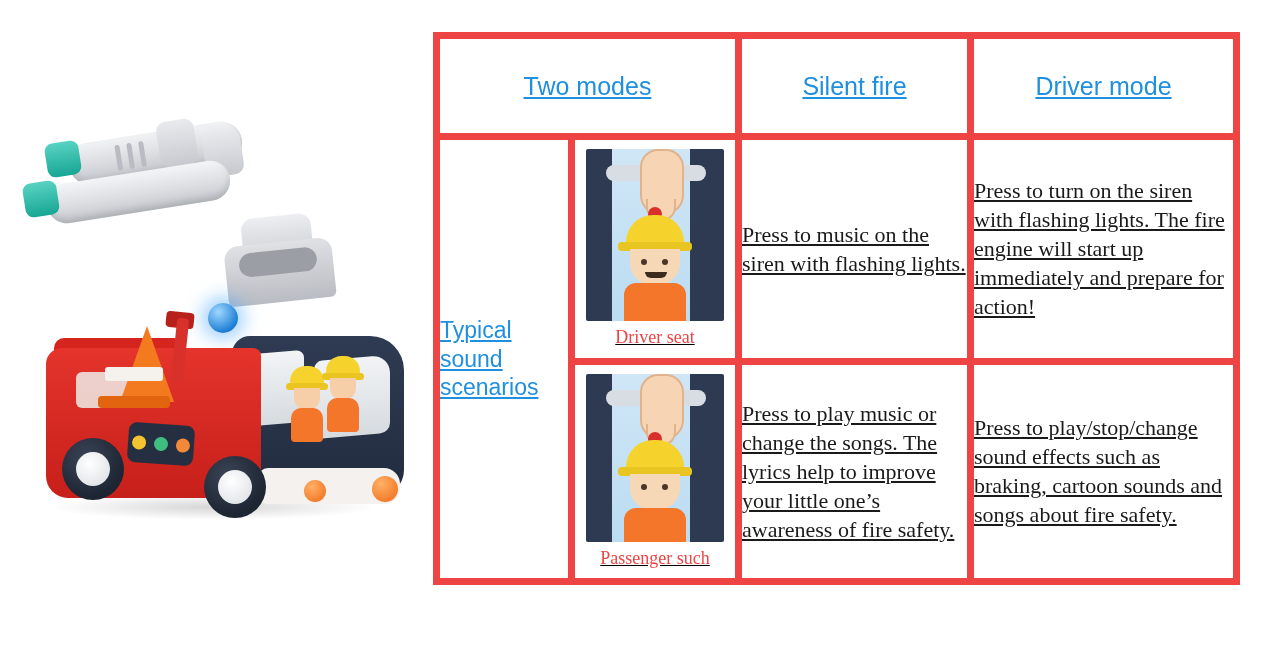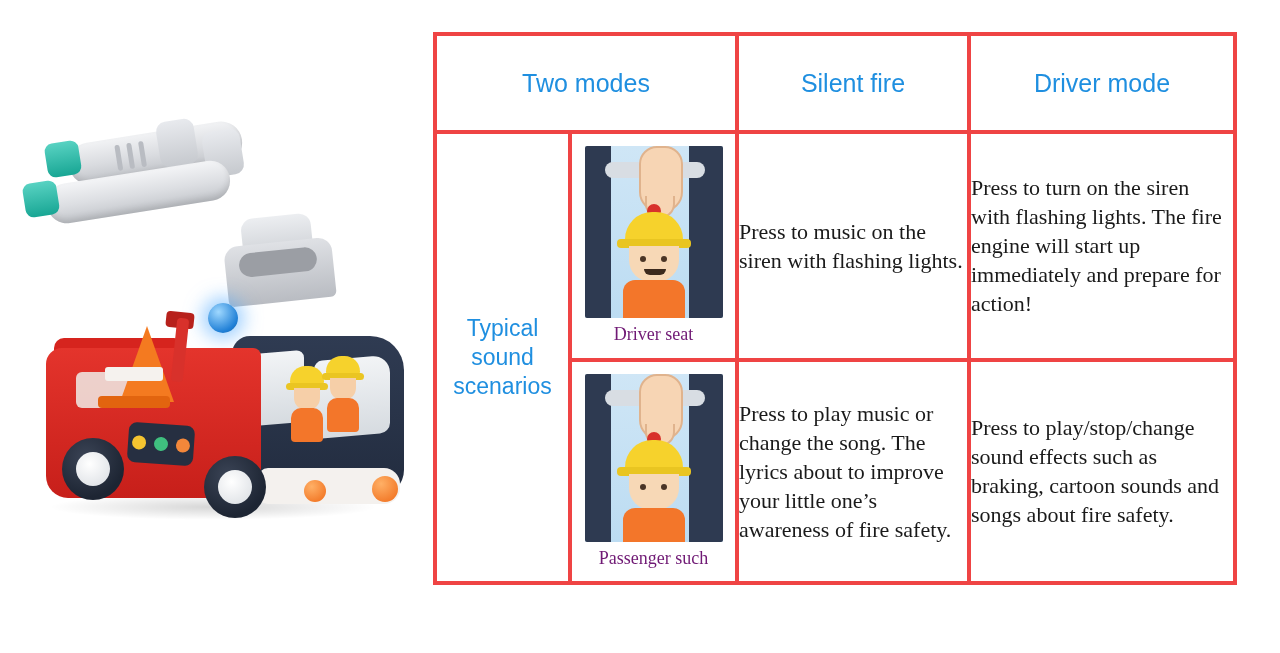--- a/index.html
+++ b/index.html
@@ -364,57 +364,58 @@
     width: 803px;
     height: 553px;
   }
   table.spec {
     border-collapse: collapse;
     width: 803px;
     height: 553px;
     table-layout: fixed;
   }
   table.spec td {
-    border: 4px solid #ef4444;
+    border: 7px solid #ef4444;
     vertical-align: middle;
     padding: 0;
+    text-decoration: underline;
   }
   .head-cell {
     text-align: center;
     color: #1f8fe0;
     font-size: 25px;
     font-family: "Liberation Sans", sans-serif;
     height: 94px;
   }
   .col-label { width: 135px; }
   .col-photo { width: 167px; }
   .col-silent { width: 232px; }
   .col-dynamic { width: 266px; }
 
   .scenario-cell {
-    text-align: center;
+    text-align: left;
     color: #1f8fe0;
     font-size: 23px;
     font-family: "Liberation Sans", sans-serif;
     line-height: 1.25;
   }
   .text-cell {
     font-size: 22px;
     line-height: 1.32;
     padding: 8px 14px;
     color: #1a1a1a;
   }
   .photo-cell {
     text-align: center;
     padding: 10px 6px 8px;
   }
   .photo-caption {
     font-size: 18px;
     margin-top: 6px;
-    color: #701a75;
+    color: #ef4444;
   }
 
   
   .seat-photo {
     position: relative;
     width: 138px;
     height: 172px;
     margin: 0 auto;
     background: linear-gradient(180deg, #cfe6f6 0%, #bcdcf2 100%);
     overflow: hidden;
@@ -665,20 +666,20 @@
               <div class="mini-helmet"></div>
               <div class="mini-brim"></div>
               <div class="mini-face">
                 <span class="mini-eye l"></span>
                 <span class="mini-eye r"></span>
               </div>
               <div class="mini-body"></div>
             </div>
             <div class="photo-caption">Passenger such</div>
           </td>
-          <td class="text-cell">Press to play music or change the song. The lyrics about to improve your little one’s awareness of fire safety.</td>
+          <td class="text-cell">Press to play music or change the songs. The lyrics help to improve your little one’s awareness of fire safety.</td>
           <td class="text-cell">Press to play/stop/change sound effects such as braking, cartoon sounds and songs about fire safety.</td>
         </tr>
       </tbody>
     </table>
   </div>
 
 </div>
 
 </body></html>

